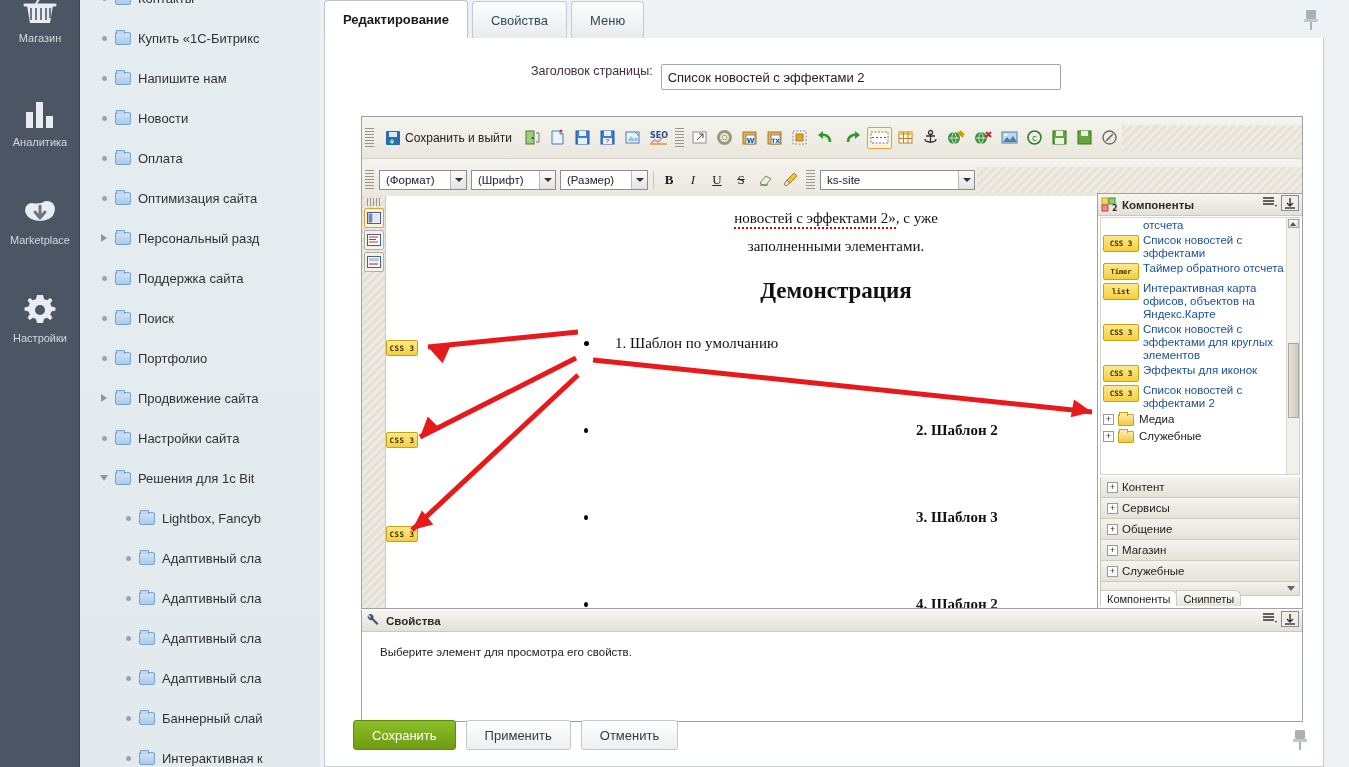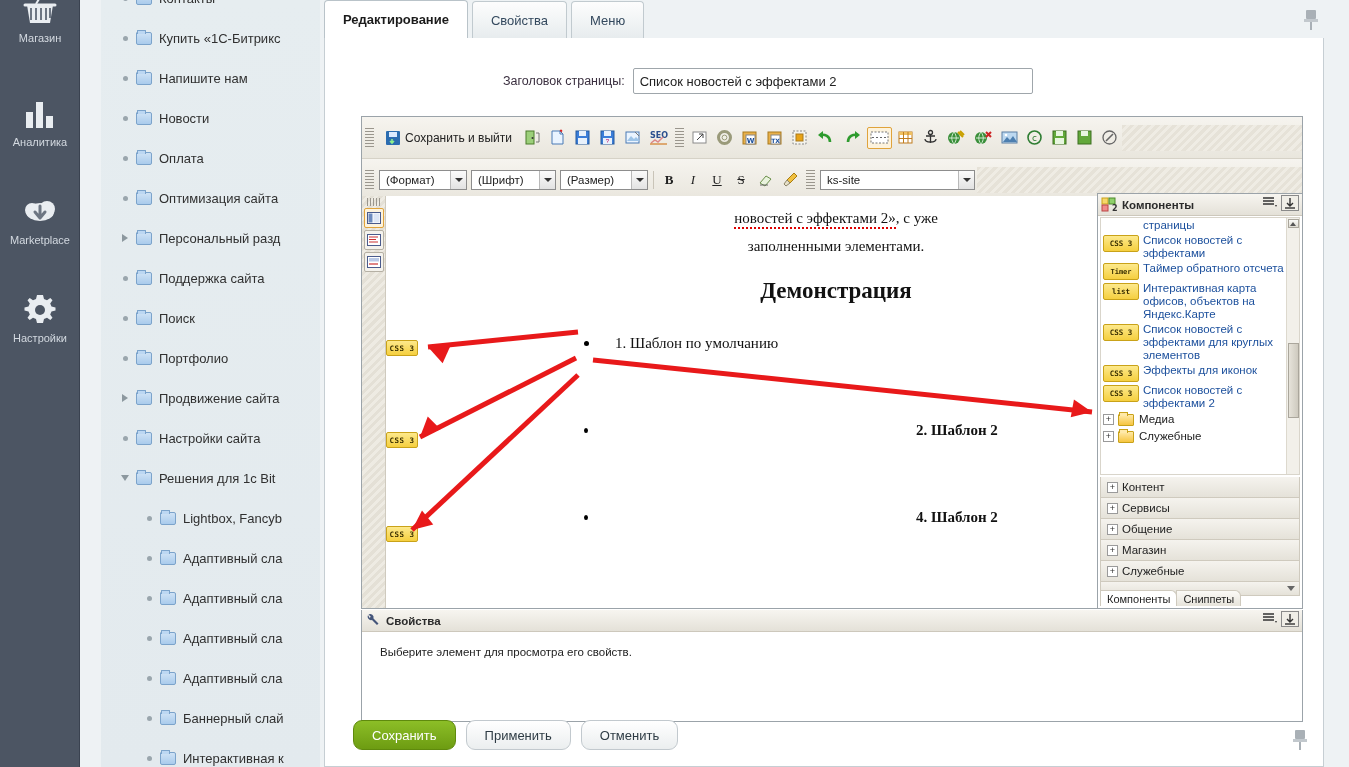--- a/index.html
+++ b/index.html
@@ -25,21 +25,20 @@
   }
   .rail-ico { width:44px; height:40px; display:flex; align-items:center; justify-content:center; }
   .rail-lbl { color:#d3d9e0; font-size:11px; margin-top:2px; text-align:center; line-height:12px; }
 
   
   .tree {
     position:absolute; left:80px; top:0; width:260px; height:767px;
     background:linear-gradient(180deg,#e6edf0 0%,#e3eaee 100%);
     border-right:1px solid #c3ced4;
     overflow:hidden;
-    margin-left:21px;
   }
   .tree-row {
     height:40px; display:flex; align-items:center; padding-left:16px;
     white-space:nowrap; cursor:pointer;
   }
   .tree-row.lvl2 { padding-left:40px; }
   .tw { width:16px; height:16px; display:flex; align-items:center; justify-content:center; flex:0 0 16px; }
   .tw i.bullet { width:5px; height:5px; background:#9aa6ad; border-radius:50%; display:block; }
   .tw i.arrow-r {
     width:0;height:0;border-left:6px solid #8c989f;
@@ -78,21 +77,21 @@
   }
 
   .card {
     position:absolute; left:4px; top:38px; right:25px; bottom:0;
     background:#fff; border:1px solid #c6ced3; border-top:none;
   }
 
   
   .title-row {
     position:absolute; left:0; right:0; top:26px; height:34px;
-    display:flex; align-items:center;
+    display:flex; padding-left:28px;
   }
   .title-lbl { font-size:12.5px; color:#3a2f3f; margin-left:178px; margin-right:8px; }
   .title-input {
     width:400px; height:26px; border:1px solid #9fa6ab; border-radius:2px;
     padding:0 6px; font-family:"Liberation Sans",sans-serif; font-size:13px; color:#222;
     background:#fff; outline:none;
   }
 
   
   .editor {
@@ -226,21 +225,21 @@
     background:linear-gradient(180deg,#f7f5f0,#e4e1d8);
     border-bottom:1px solid #cdc8bc; padding:0 3px;
   }
   .props-hd .ttl { font-size:11.5px; font-weight:bold; color:#2b2b2b; margin-left:6px; }
   .props-body { padding:14px 18px; font-size:11.5px; color:#222; }
 
   
   .footer { position:absolute; left:28px; bottom:16px; display:flex; align-items:center; gap:10px; }
   .btn {
     height:30px; padding:0 18px; display:flex; align-items:center; justify-content:center;
-    font-size:13px; border-radius:9px; cursor:pointer;
+    font-size:13px; border-radius:3px; cursor:pointer;
     font-family:"Liberation Sans", sans-serif;
   }
   .btn.primary {
     background:linear-gradient(180deg,#8cbe27 0%,#6d9c12 100%);
     border:1px solid #5f8a0d; color:#fff;
   }
   .btn.secondary {
     background:linear-gradient(180deg,#ffffff 0%,#ebeeef 100%);
     border:1px solid #c2c9ce; color:#2e3b44;
   }
@@ -789,20 +788,24 @@
               </p>
               <p>заполненными элементами.</p>
               <h2>Демонстрация</h2>
               <div class="li" style="margin-top:10px">
                 <i class="dot"></i>
                 <span class="txt">1. Шаблон по умолчанию</span>
               </div>
               <div class="li center" style="margin-top:29px">
                 <i class="dot"></i>
                 <span class="txt">2. Шаблон 2</span>
+              </div>
+              <div class="li center" style="margin-top:29px">
+                <i class="dot"></i>
+                <span class="txt">3. Шаблон 3</span>
               </div>
               <div class="li center" style="margin-top:29px">
                 <i class="dot"></i>
                 <span class="txt">4. Шаблон 2</span>
               </div>
             </div>
           </div>
 
           <div class="ed-vscroll">
             <div class="sc-btn">
@@ -843,21 +846,21 @@
                   <path d="M4 13 h10" stroke="#333" stroke-width="1.4"></path>
                 </svg>
             </span>
           </div>
         </div>
 
         <div class="comp-list">
           <div class="cl-inner" id="complist">
               <div class="ci">
                 <div style="width: 36px; flex: 0 0 36px; margin-right: 4px;"></div>
-                <div class="ci-txt">страницы</div>
+                <div class="ci-txt">отсчета</div>
               </div>
               <div class="ci">
                 <div class="ci-badge">CSS 3</div>
                 <div class="ci-txt">Список новостей с эффектами</div>
               </div>
               <div class="ci">
                 <div class="ci-badge" style="font-size: 7px;">Timer</div>
                 <div class="ci-txt">Таймер обратного отсчета</div>
               </div>
               <div class="ci">

